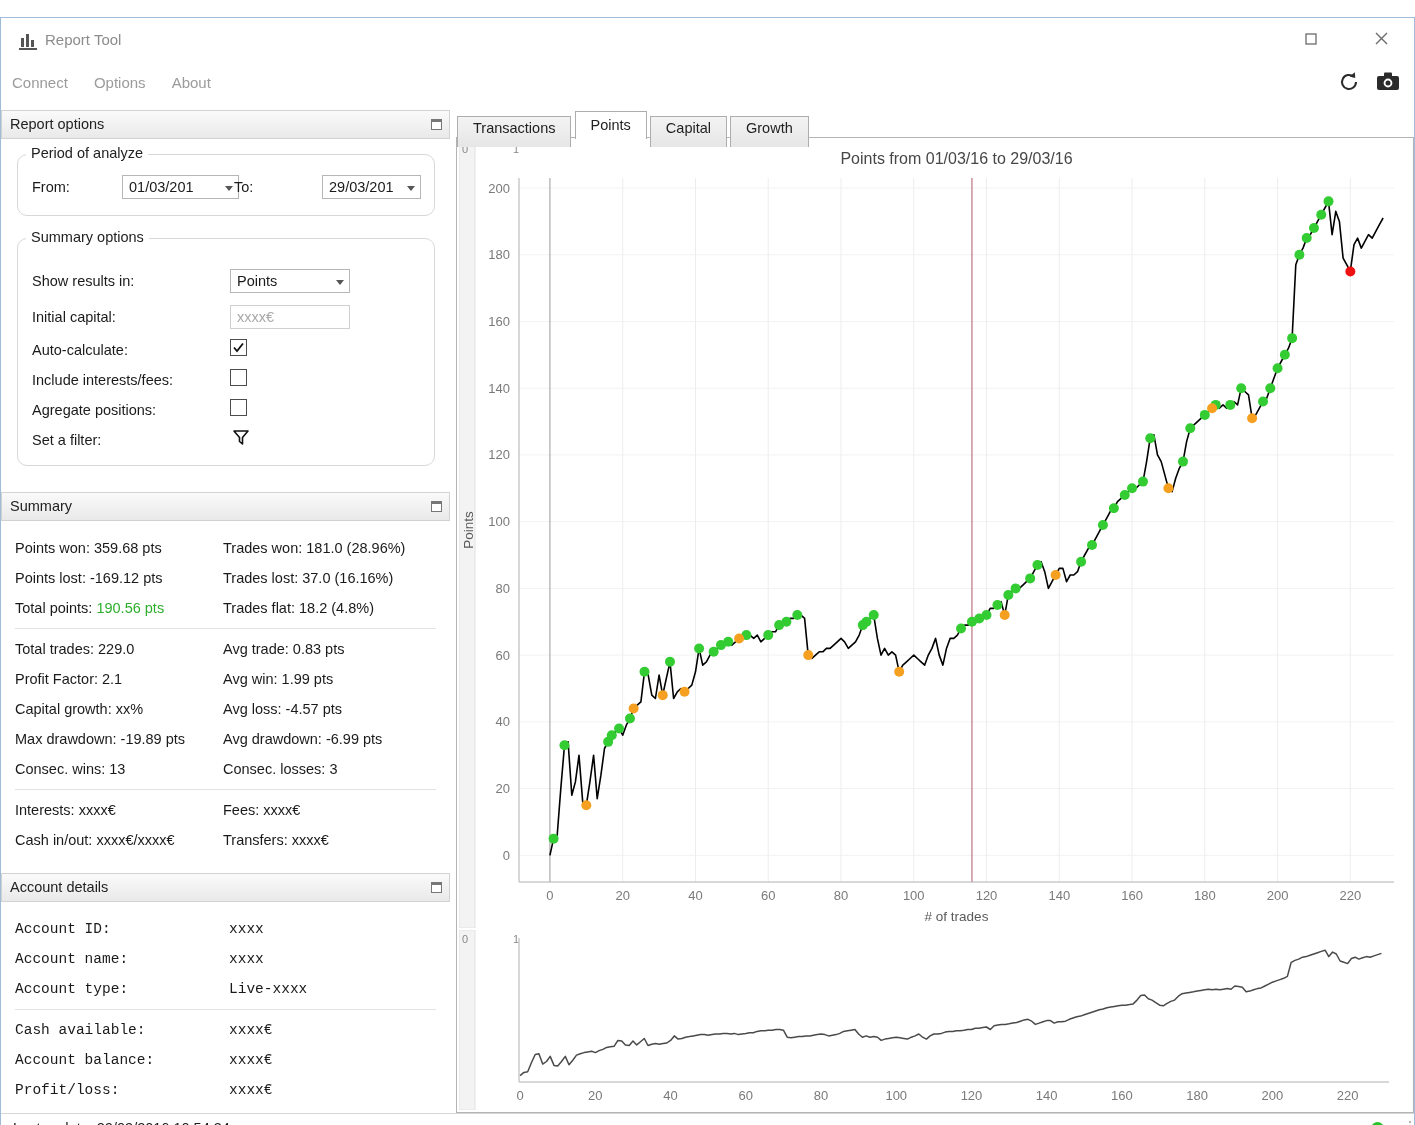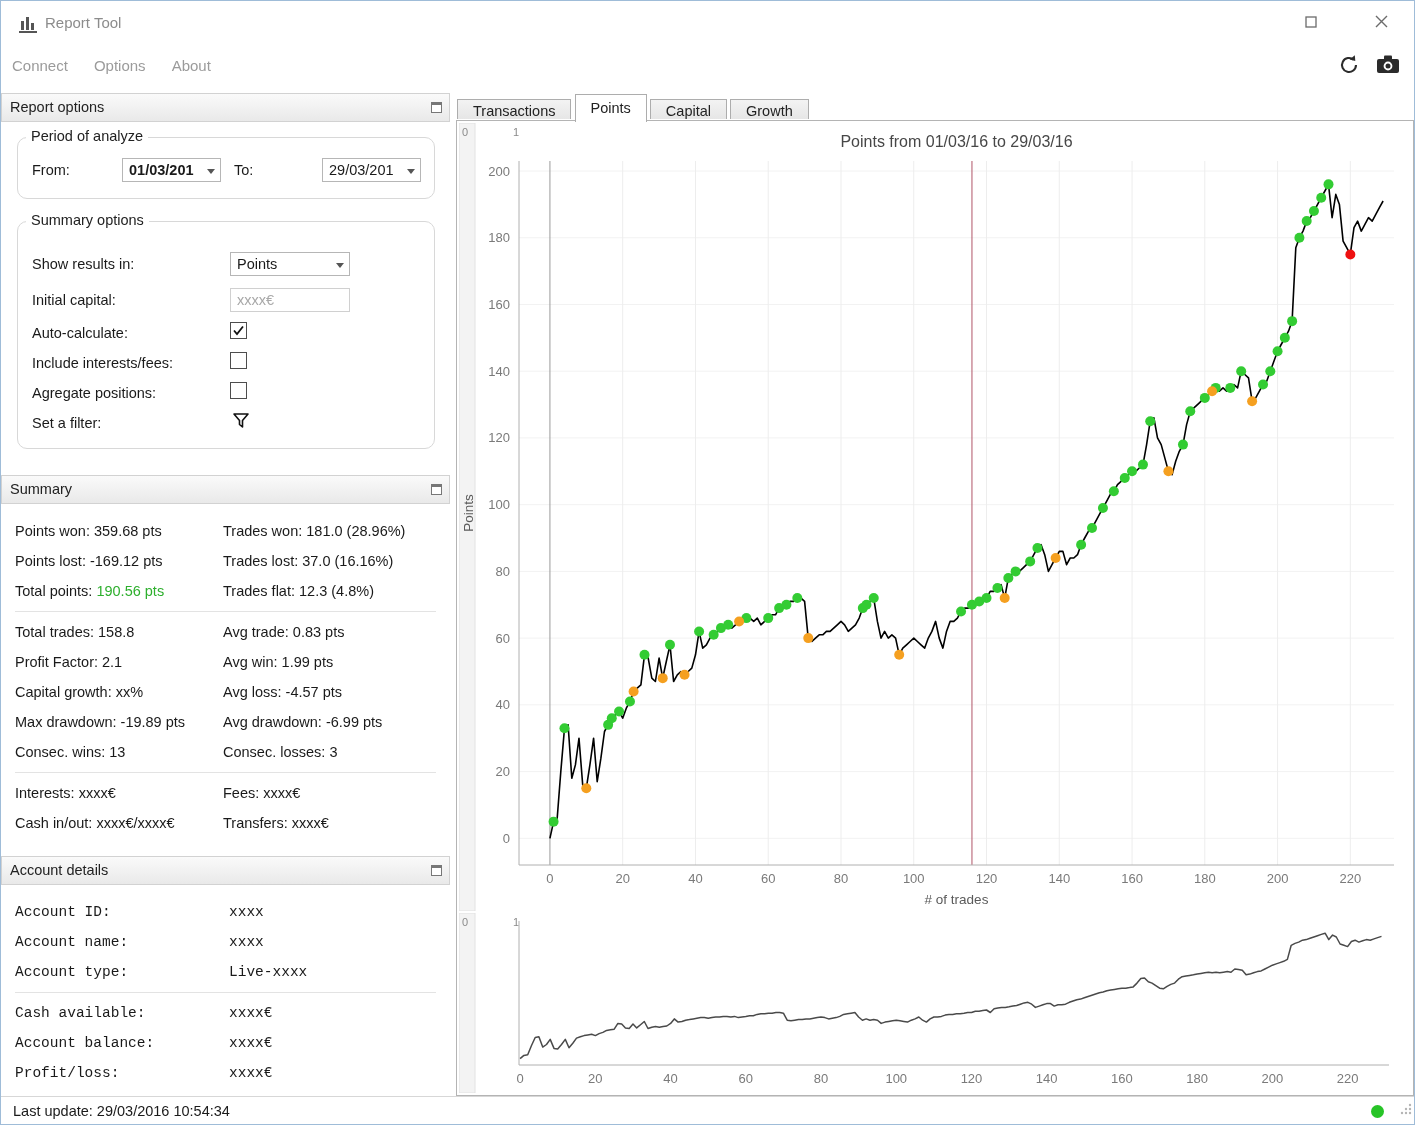--- a/index.html
+++ b/index.html
@@ -1,18 +1,18 @@
 <!DOCTYPE html>
 <html><head>
 <meta charset="utf-8">
 <style>
   * { margin:0; padding:0; box-sizing:border-box; }
   html,body { width:1415px; height:1125px; }
   body { font-family:"Liberation Sans", sans-serif; background:#fff; color:#1a1a1a; position:relative; overflow:hidden; font-size:14.5px; }
-  .window { position:absolute; inset:0; border:1px solid #9fbcd8; background:#fff; }
+  .window { position:absolute; inset:0; border:1px solid #9fbcd8; background:#fff;margin-top:17px; }
 
   
   .titlebar { position:absolute; top:0; left:0; right:0; height:44px; background:#fff; }
   .app-icon { position:absolute; left:16px; top:11px; width:22px; height:22px; }
   .win-title { position:absolute; left:44px; top:0; line-height:44px; color:#8c8c8c; font-size:15px; }
   .win-btn { position:absolute; top:8px; width:34px; height:28px; text-align:center; line-height:28px; color:#6b6b6b; font-size:15px; cursor:default; }
   .btn-max { right:86px; }
   .btn-close { right:16px; }
 
   
@@ -45,21 +45,21 @@
   .acct-cell { height:30px; line-height:30px; }
 
   
   .statusbar { position:absolute; left:0; right:0; top:1095px; height:24px; border-top:1px solid #d7d7d7; background:#fff; }
   .statusbar .text { position:absolute; left:12px; line-height:29px; }
   .conn-dot { position:absolute; right:30px; top:8px; width:13px; height:13px; border-radius:50%; }
   .grip { position:absolute; right:2px; bottom:2px; }
 
   
   .tabbar { position:absolute; left:456px; top:93px; height:27px; z-index:5; }
-  .tab { display:inline-block; padding:3px 15px 0; border:1px solid #adadad; border-bottom:none; background:linear-gradient(#f3f3f3,#e6e6e6); color:#222; position:relative; top:3px; margin-right:-1px; }
+  .tab { display:inline-block; padding:3px 15px 11px; border:1px solid #adadad; border-bottom:none; background:linear-gradient(#f3f3f3,#e6e6e6); color:#222; position:relative; top:3px; margin-right:-1px; }
   .tab.active { background:#fff; top:0; padding-top:5px; padding-bottom:6px; z-index:6; }
   .content-frame { position:absolute; left:455px; top:119px; width:958px; height:976px; border:1px solid #b4b4b4; background:#fff; }
   #main-chart { position:absolute; left:2px; top:2px; }
   #overview-chart { position:absolute; left:2px; top:792px; }
 
   svg text { font-family:"Liberation Sans",sans-serif; }
   .tick { font-size:13px; fill:#7a7a7a; }
   .chart-title { font-size:16px; fill:#474747; }
   .axis-label { font-size:13.5px; fill:#5a5a5a; }
   .corner { font-size:11px; fill:#8a8a8a; }
@@ -115,21 +115,21 @@
 
   <div class="dock" style="top:92px; height:370px;">
     <div class="dock-header">
       <span>Report options</span>
       <span class="float-icon"></span>
     </div>
 
     <div class="groupbox" style="top:44px; height:62px;">
       <span class="legend">Period of analyze</span>
       <span class="fieldrow" style="left:14px; top:20px;">From:</span>
-      <span class="combo" style="left:104px; top:20px; width:99px;font-weight:bold;">
+      <span class="combo" style="left:104px; top:20px; width:117px;">
         <span>01/03/201</span>
         <span class="arrow"></span>
       </span>
       <span class="fieldrow" style="left:216px; top:20px;">To:</span>
       <span class="combo" style="left:304px; top:20px; width:99px;">
         <span>29/03/201</span>
         <span class="arrow"></span>
       </span>
     </div>
 
@@ -171,25 +171,25 @@
     <div class="dock-header">
       <span>Summary</span>
       <span class="float-icon"></span>
     </div>
     <div class="stat-grid">
       <span class="stat-cell">Points won: 359.68 pts</span>
       <span class="stat-cell">Trades won: 181.0 (28.96%)</span>
       <span class="stat-cell">Points lost: -169.12 pts</span>
       <span class="stat-cell">Trades lost: 37.0 (16.16%)</span>
       <span class="stat-cell"><span>Total points:</span> <span id="total-points-value" style="color: rgb(45, 175, 45);">190.56 pts</span></span>
-      <span class="stat-cell">Trades flat: 12.3 (4.8%)</span>
+      <span class="stat-cell">Trades flat: 18.2 (4.8%)</span>
     </div>
     <hr class="sep">
     <div class="stat-grid" style="padding-top:0;">
-      <span class="stat-cell">Total trades: 158.8</span>
+      <span class="stat-cell">Total trades: 229.0</span>
       <span class="stat-cell">Avg trade: 0.83 pts</span>
       <span class="stat-cell">Profit Factor: 2.1</span>
       <span class="stat-cell">Avg win: 1.99 pts</span>
       <span class="stat-cell">Capital growth: xx%</span>
       <span class="stat-cell">Avg loss: -4.57 pts</span>
       <span class="stat-cell">Max drawdown: -19.89 pts</span>
       <span class="stat-cell">Avg drawdown: -6.99 pts</span>
       <span class="stat-cell">Consec. wins: 13</span>
       <span class="stat-cell">Consec. losses: 3</span>
     </div>

